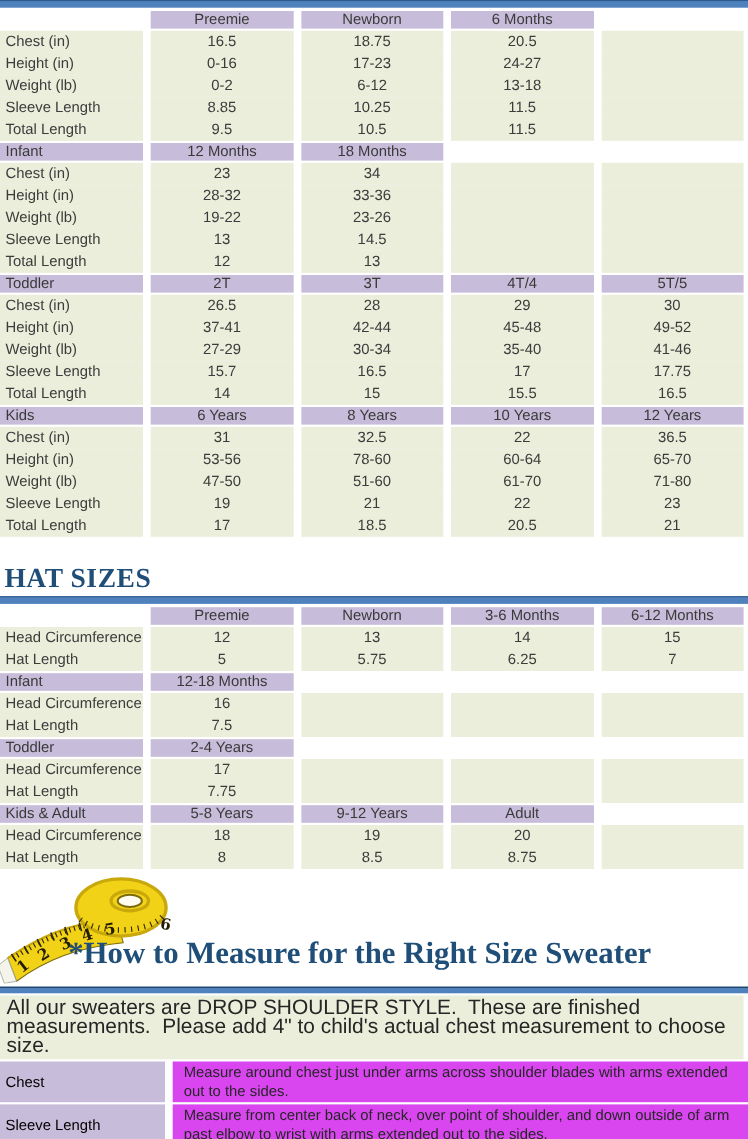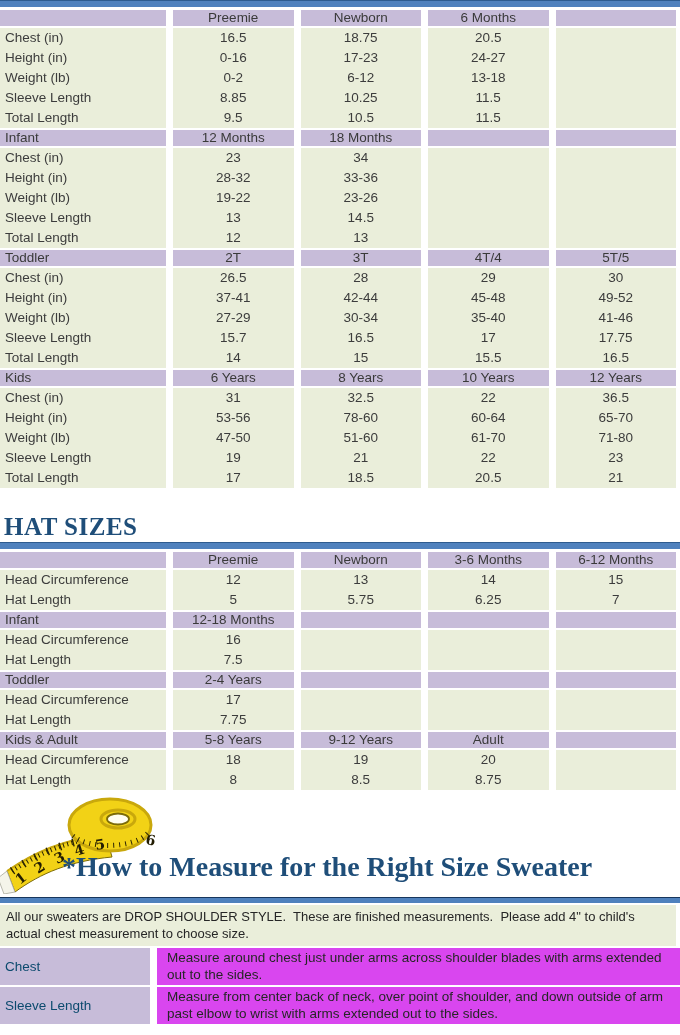--- a/index.html
+++ b/index.html
@@ -10,48 +10,48 @@
     font-family:"Liberation Serif",serif;
     font-weight:bold;color:#1f4e79;
     font-size:25px;letter-spacing:.5px;
     margin:0 0 1px 4px;padding-top:3px;line-height:29px;
   }
   .blue-bar{height:6px;background:#4f81bd;border-top:1px solid #2e5b8f;margin-bottom:1px;}
 
   
   .size-table{padding-right:4px;}
   .trow{display:flex;height:20px;box-sizing:border-box;}
-  .trow.head{padding:2px 0;}
+  .trow.head{padding:2px 0;align-items:flex-end;}
   .tcell{box-sizing:border-box;font-size:13.5px;overflow:hidden;white-space:nowrap;}
-  .label-cell{width:166px;flex:none;text-align:left;padding-left:5px;}
+  .label-cell{width:130px;flex:none;text-align:left;padding-left:5px;}
   .val-cell{flex:1;margin-left:7px;text-align:center;}
   .trow.head .tcell{background:#c7bcd9;line-height:16px;color:#3a3a3a;}
   .trow.data .tcell{background:#eaeeda;line-height:20px;color:#3c3c3c;}
 
   .gap22{height:21px;}
 
   
   .measure-head{position:relative;height:107px;}
   .tape-svg{position:absolute;left:0;top:2px;}
   h2.measure-title{
     position:absolute;left:62px;bottom:15px;margin:0;
     font-family:"Liberation Serif",serif;font-weight:bold;
     color:#1f4e79;font-size:28px;line-height:30px;white-space:nowrap;
   }
   .blue-line{height:5px;background:#4f81bd;border-top:1px solid #17365d;}
 
   .intro{
     background:#eaeeda;margin:2px 4px 0 0;padding:3px 8px 4px 6px;
-    font-size:13px;line-height:17px;color:#262626;white-space:pre-wrap;
+    font-size:19px;line-height:17px;color:#262626;white-space:pre-wrap;
   }
   .mrow{display:flex;margin-top:2px;}
   .mrow .mlabel{
     width:150px;flex:none;background:#c7bcd9;
     display:flex;align-items:center;padding-left:5px;
-    font-size:13.5px;color:#0c4a6e;box-sizing:border-box;
+    font-size:13.5px;color:#000000;box-sizing:border-box;
   }
   .mrow .mtext{
     flex:1;margin-left:7px;background:#d946ef;
     padding:1px 8px 2px 10px;font-size:13.5px;line-height:17px;color:#262626;
   }
 </style>
 </head>
 <body>
 
 <div class="page">

